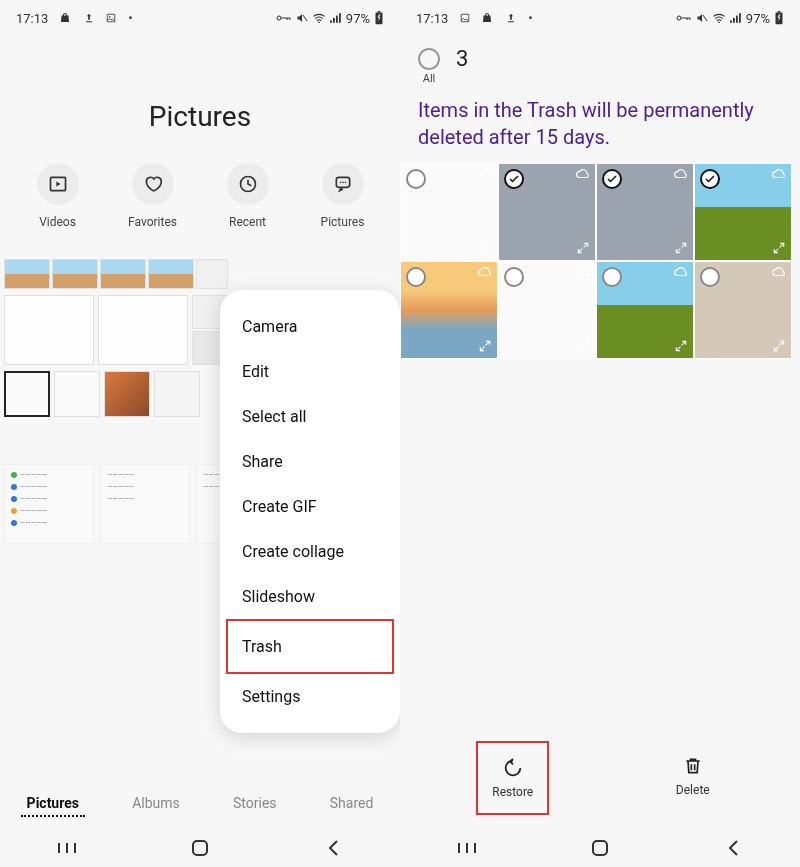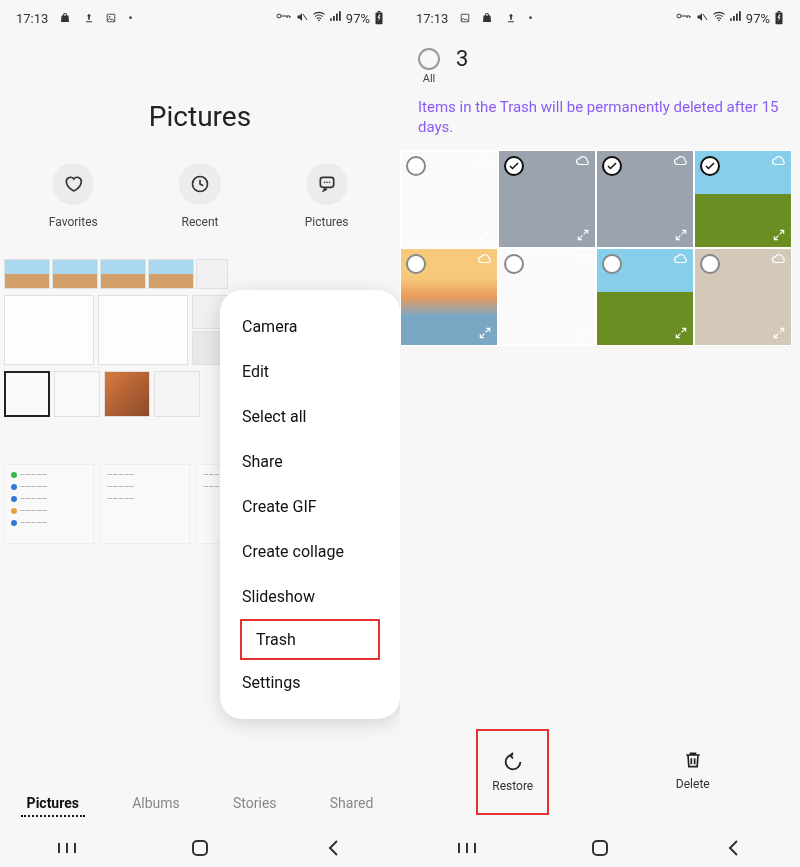--- a/index.html
+++ b/index.html
@@ -2,21 +2,21 @@
 <html><head>
 <meta charset="utf-8">
 <style>
 * { box-sizing: border-box; margin: 0; padding: 0; font-family: -apple-system, BlinkMacSystemFont, "Segoe UI", Roboto, sans-serif; }
 body { background: #fff; width: 800px; height: 867px; display: flex; position: relative; }
 
 .screen { width: 400px; height: 867px; background: #f7f7f7; position: relative; overflow: hidden; }
 
 .status-bar { height: 30px; display: flex; align-items: center; justify-content: space-between; padding: 6px 16px 0; font-size: 13px; color: #333; }
 .status-left { display: flex; align-items: center; gap: 12px; }
-.status-right { display: flex; gap: 4px; }
+.status-right { display: flex; align-items: center; gap: 4px; }
 .status-icon { font-size: 12px; }
 
 .header-title { text-align: center; font-size: 28px; font-weight: 400; color: #222; margin-top: 70px; }
 
 .shortcut-row { display: flex; justify-content: space-around; padding: 30px 10px 20px; }
 .shortcut { display: flex; flex-direction: column; align-items: center; gap: 10px; width: 80px; }
 .shortcut-circle { width: 42px; height: 42px; border-radius: 50%; background: #ececec; display: flex; align-items: center; justify-content: center; }
 .shortcut-label { font-size: 12px; color: #444; }
 
 .section-label { font-size: 18px; color: #444; padding: 0 16px; margin-top: 70px; }
@@ -35,46 +35,46 @@
 
 .bottom-tabs { position: absolute; bottom: 38px; left: 0; right: 0; display: flex; justify-content: space-around; padding: 12px 0; background: #f7f7f7; }
 .tab { font-size: 14px; color: #888; padding: 4px 6px; }
 .tab.active { color: #111; font-weight: 700; border-bottom: 2px dotted #111; }
 
 .navbar { position: absolute; bottom: 0; left: 0; right: 0; height: 38px; display: flex; justify-content: space-around; align-items: center; background: #f7f7f7; }
 .navbtn { width: 24px; height: 24px; display: flex; align-items: center; justify-content: center; color: #333; }
 
 .popup-menu { position: absolute; top: 290px; right: 0; width: 180px; background: #fff; border-radius: 22px; box-shadow: 0 4px 20px rgba(0,0,0,0.15); padding: 14px 0; z-index: 10; }
 .menu-item { padding: 13px 22px; font-size: 16px; color: #111; }
-.menu-item.highlighted { border: 2px solid #e43232; margin: 0 20px; padding: 9px 14px; }
+.menu-item.highlighted { border: 2px solid #e43232; margin: 0 6px; padding: 16px 14px; }
 
 
 .sel-header { display: flex; align-items: flex-start; gap: 16px; padding: 18px 18px 6px; }
 .sel-all { display: flex; flex-direction: column; align-items: center; }
 .sel-circle { width: 22px; height: 22px; border: 2px solid #999; border-radius: 50%; }
 .sel-all-label { font-size: 11px; color: #444; margin-top: 2px; }
 .sel-count { font-size: 22px; color: #222; margin-top: -2px; }
 
-.trash-msg { padding: 6px 18px 12px; font-size: 15px; color: #8b5cf6; line-height: 1.35; }
+.trash-msg { padding: 6px 18px 12px; font-size: 20px; color: #4c1d95; line-height: 1.35; }
 
 .trash-grid { display: flex; flex-wrap: wrap; }
 .trash-item { width: 98px; height: 98px; position: relative; background: #ccc; border: 1px solid #fff; }
 .trash-item .check { position: absolute; top: 5px; left: 5px; width: 20px; height: 20px; border-radius: 50%; background: #fff; border: 2px solid #888; display: flex; align-items: center; justify-content: center; }
 .trash-item.selected .check { background: #fff; border-color: #111; }
 .trash-item .cloud { position: absolute; top: 5px; right: 5px; width: 14px; height: 10px; }
 .trash-item .expand { position: absolute; bottom: 5px; right: 5px; width: 14px; height: 14px; }
 
 .bg-white { background: #fafafa; }
 .bg-gray { background: #9aa3ae; }
 .bg-landscape { background: linear-gradient(#87ceeb 45%, #6b8e23 45%); }
 .bg-sunset { background: linear-gradient(#f7c97a 30%, #e89b5b 50%, #7aa8c4 70%); }
 .bg-door { background: #d4c9b8; }
 
 .action-bar { position: absolute; bottom: 38px; left: 0; right: 0; display: flex; justify-content: space-around; padding: 14px 20px; background: #f7f7f7; }
-.action-btn { display: flex; flex-direction: column; align-items: center; gap: 6px; font-size: 12px; color: #333; padding: 20px 14px; }
+.action-btn { display: flex; flex-direction: column; align-items: center; gap: 6px; font-size: 12px; color: #333; padding: 14px 14px; }
 .action-btn.highlighted { border: 2px solid #e43232; }
 
 svg { display: block; }
 </style>
 </head>
 <body>
 
 <div class="screen">
 
   <div class="status-bar">
@@ -133,20 +133,31 @@
             <rect x="4" y="0" width="4" height="2" fill="#333"></rect>
             <path d="M6 5l-2 5h2l-1 5 3-6H6l2-4z" fill="#fff"></path>
           </svg>
       </span>
     </div>
   </div>
 
   <div class="header-title">Pictures</div>
 
   <div class="shortcut-row">
+    <div class="shortcut">
+      <div class="shortcut-circle">
+          <span>
+            <svg width="20" height="20" viewBox="0 0 24 24">
+              <rect x="3" y="4" width="18" height="16" rx="1" fill="none" stroke="#333" stroke-width="2"></rect>
+              <path d="M10 9l5 3-5 3z" fill="#333"></path>
+            </svg>
+          </span>
+        </div>
+      <span class="shortcut-label">Videos</span>
+    </div>
     <div class="shortcut">
       <div class="shortcut-circle">
           <span>
             <svg width="20" height="20" viewBox="0 0 24 24">
               <path d="M12 20s-8-5-8-11a5 5 0 019-3 5 5 0 019 3c0 6-8 11-8 11z" fill="none" stroke="#333" stroke-width="2"></path>
             </svg>
           </span>
         </div>
       <span class="shortcut-label">Favorites</span>
     </div>

